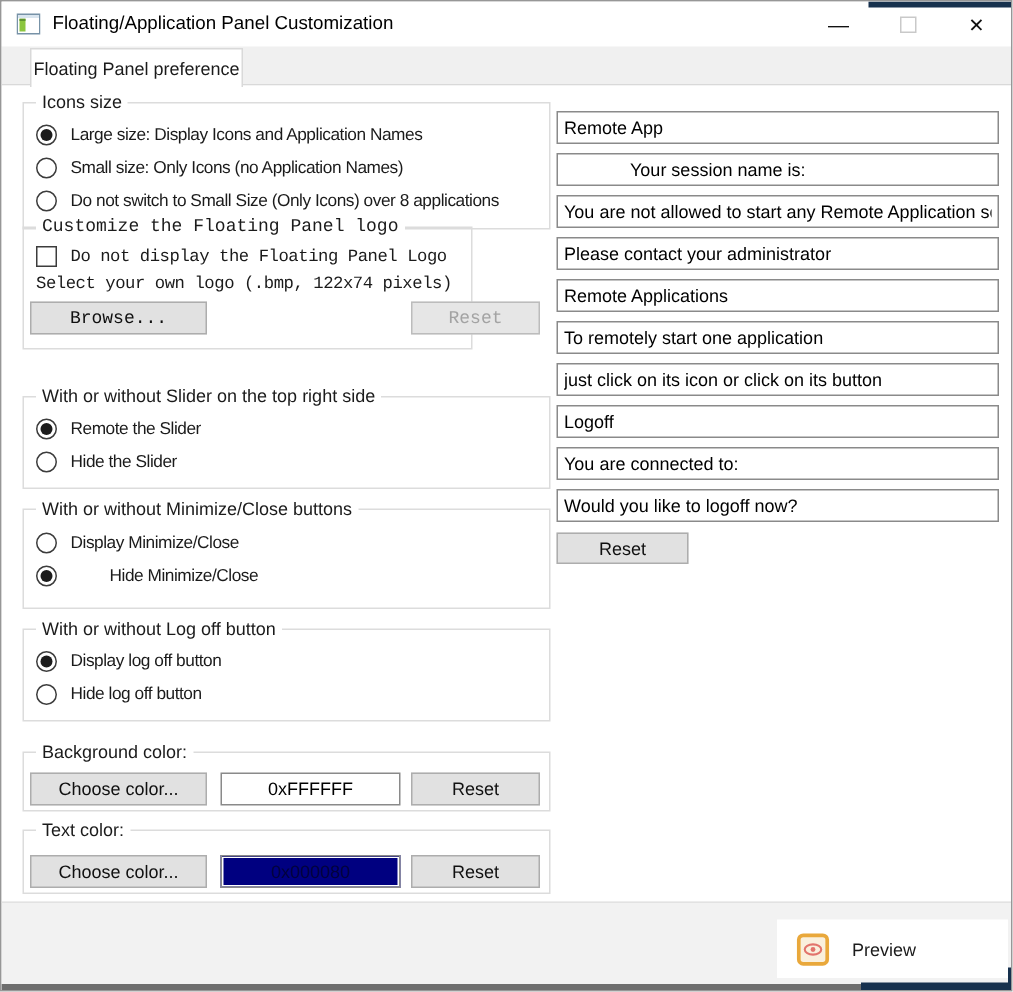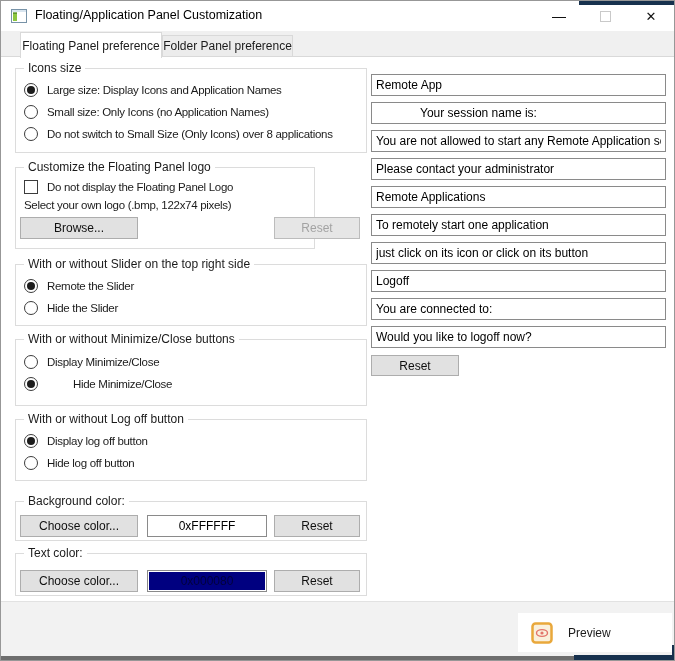--- a/index.html
+++ b/index.html
@@ -65,42 +65,41 @@
     <span class="window-title">Floating/Application Panel Customization</span>
     <div class="capbtn min">—</div>
     <div class="capbtn max">
         <span class="max-box"></span>
       </div>
     <div class="capbtn close">✕</div>
   </div>
 
   <div class="tabbar">
     <div class="tab active">Floating Panel preference</div>
-    <div class="tab inactive">Folder Panel preference</div>
   </div>
 
   <div class="content"></div>
 
   <div class="group" style="left:14px;top:67px;width:352px;height:85px;">
     <span class="group-title">Icons size</span>
     <div class="opt" style="top:13px;">
       <span class="radio" data-checked="true"></span>
       <span class="opt-label">Large size: Display Icons and Application Names</span>
     </div>
     <div class="opt" style="top:35px;">
       <span class="radio" data-checked="false"></span>
       <span class="opt-label">Small size: Only Icons (no Application Names)</span>
     </div>
     <div class="opt" style="top:57px;">
       <span class="radio" data-checked="false"></span>
       <span class="opt-label">Do not switch to Small Size (Only Icons) over 8 applications</span>
     </div>
   </div>
 
-  <div class="group" style="left:14px;top:166px;width:300px;height:82px;">
+  <div class="group" style="left:14px;top:150px;width:300px;height:82px;font-family:Liberation Mono, monospace;">
     <span class="group-title">Customize the Floating Panel logo</span>
     <div class="opt" style="top:11px;">
       <span class="checkbox" data-checked="false"></span>
       <span class="opt-label">Do not display the Floating Panel Logo</span>
     </div>
     <span class="hint" style="top:31px;">Select your own logo (.bmp, 122x74 pixels)</span>
     <div class="btn" style="left:4px;top:49px;width:118px;height:22px;">Browse...</div>
     <div class="btn" style="left:258px;top:49px;width:86px;height:22px;" data-enabled="false">Reset</div>
   </div>
 

